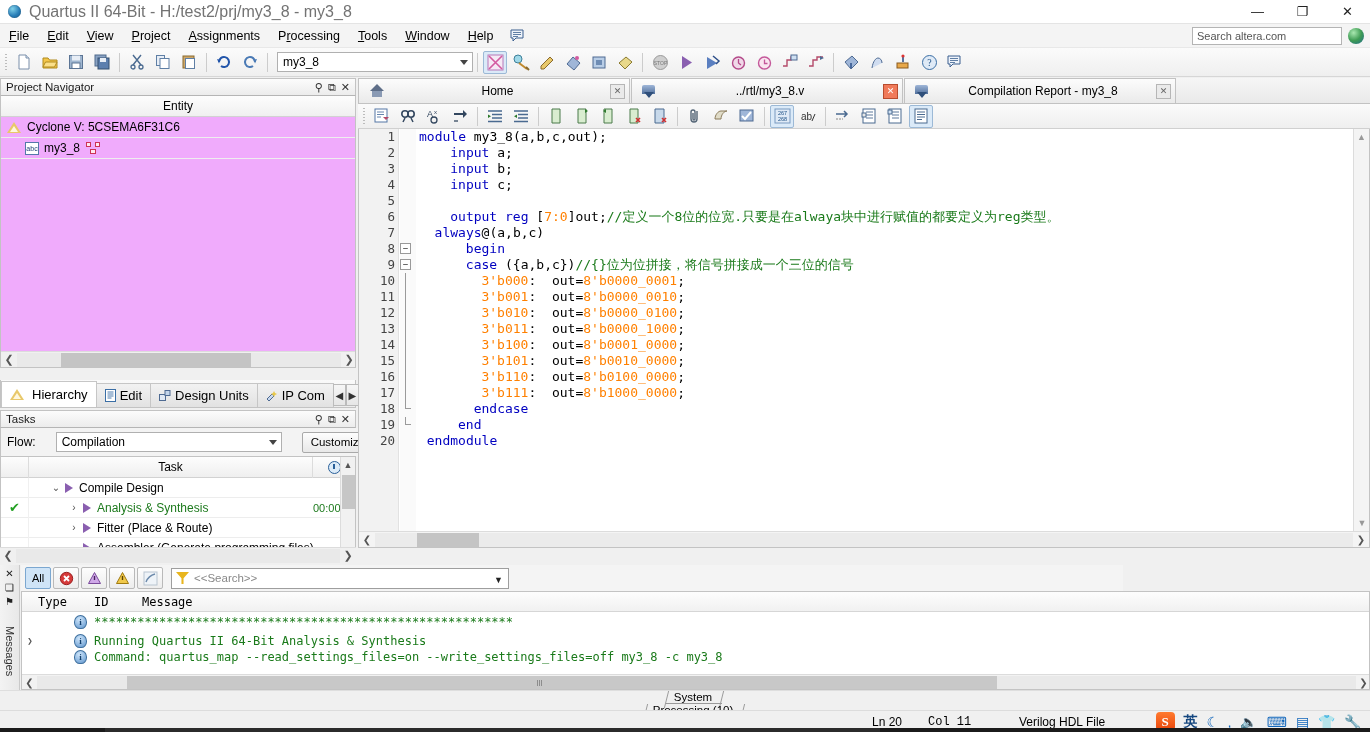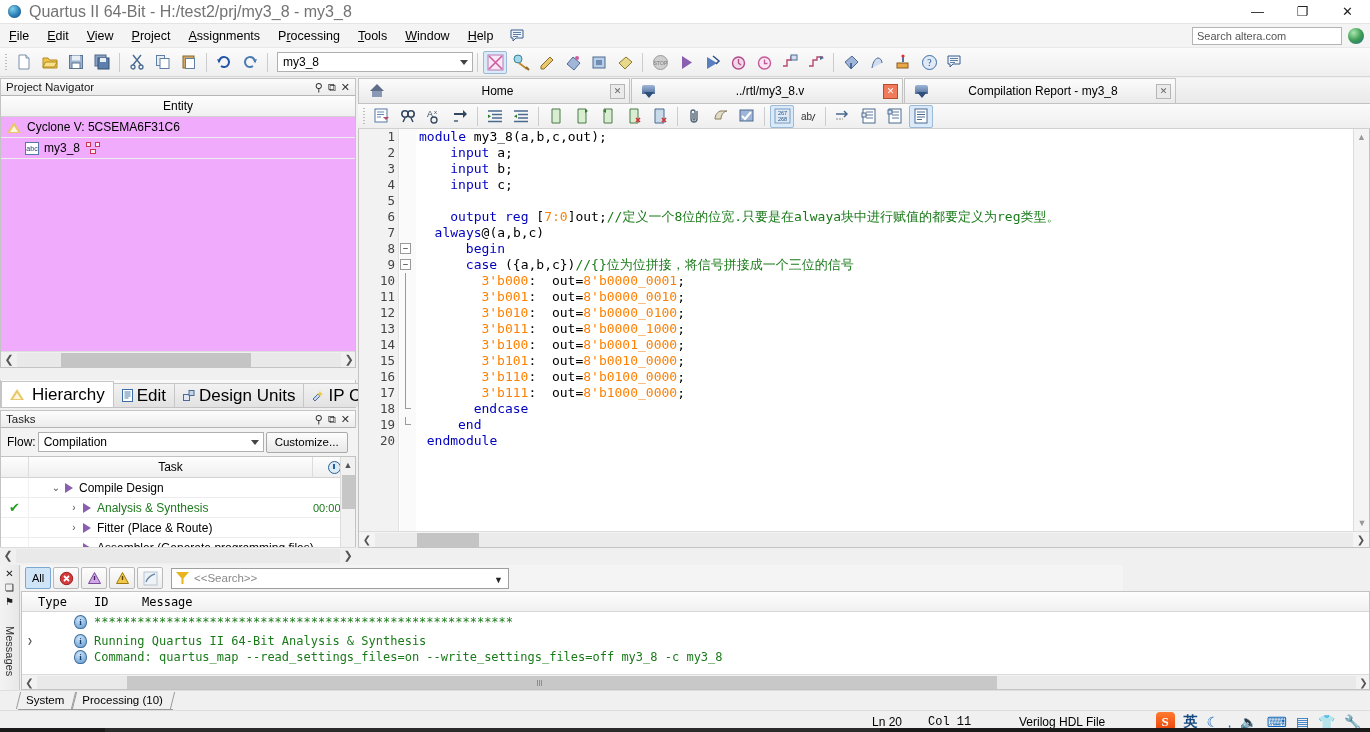--- a/index.html
+++ b/index.html
@@ -165,39 +165,39 @@
 
   .nav-tabs {
     position: absolute; left: 0; top: 302px; width: 356px; height: 28px;
     background: linear-gradient(#fafafa,#ededed);
     border-left: 1px solid #c3c3c3; border-right: 1px solid #c3c3c3;
     border-bottom: 1px solid #c3c3c3;
     display: flex; align-items: flex-end;
   }
   .nav-tab {
     height: 24px; display: flex; align-items: center; gap: 4px;
-    padding: 0 8px; font-size: 17px;
+    padding: 0 8px; font-size: 13px;
     border: 1px solid #c6c6c6; border-bottom: none;
     background: linear-gradient(#f2f2f2,#e2e2e2);
     margin-right: -1px; white-space: nowrap;
   }
   .nav-tab.sel { background: #ffffff; height: 26px; }
   .nav-tab-arrows { margin-left: auto; display: flex; align-items: center; height: 24px; }
   .nav-tab-arrows span {
     width: 13px; height: 22px; display: flex; align-items: center; justify-content: center;
     font-size: 10px; color: #333; border: 1px solid #bbb; background: linear-gradient(#f6f6f6,#e6e6e6);
   }
 
   .tasks-panel {
     position: absolute; left: 0; top: 332px; width: 356px; height: 153px;
   }
   .flow-row {
     position: absolute; left: 0; top: 18px; width: 421px; height: 28px;
     background: #f3f3f3; border-left: 1px solid #c3c3c3; border-right: 1px solid #c3c3c3;
-    display: flex; align-items: center; padding: 0 6px; gap: 2px;
+    display: flex; align-items: center; padding: 0 6px; gap: 20px;
   }
   .flow-combo {
     width: 226px; height: 20px; border: 1px solid #b0b0b0; background: #fff;
     font-size: 12px; display: flex; align-items: center; padding-left: 5px; position: relative;
   }
   .flow-combo .arrow {
     position: absolute; right: 4px; top: 7px;
     border-left: 4px solid transparent; border-right: 4px solid transparent;
     border-top: 5px solid #444;
   }
@@ -424,20 +424,21 @@
   .msg-hscroll .thumb { position: absolute; left: 90px; top: 0; width: 870px; height: 13px;
     background: #c8c8c8; }
   .msg-hscroll .grip2 { position: absolute; left: 500px; top: 4px; width: 6px; height: 6px;
     background-image: repeating-linear-gradient(90deg,#8d8d8d 0 1px,transparent 1px 2px); }
 
   
   .bottom-tabs {
     position: absolute; left: 0; top: 690px; width: 1370px; height: 20px;
     background: #f0f0f0; display: flex; align-items: center; padding-left: 18px;
     border-top: 1px solid #dedede;
+    flex-direction: column;
   }
   .btab {
     height: 18px; padding: 0 10px 0 8px; font-size: 11.5px; color: #000;
     display: flex; align-items: center; position: relative;
     border-bottom: 1px solid #9a9a9a;
   }
   .btab:after {
     content: ""; position: absolute; right: 0; top: 0; width: 1px; height: 17px;
     background: #9a9a9a; transform: skewX(-14deg);
   }

